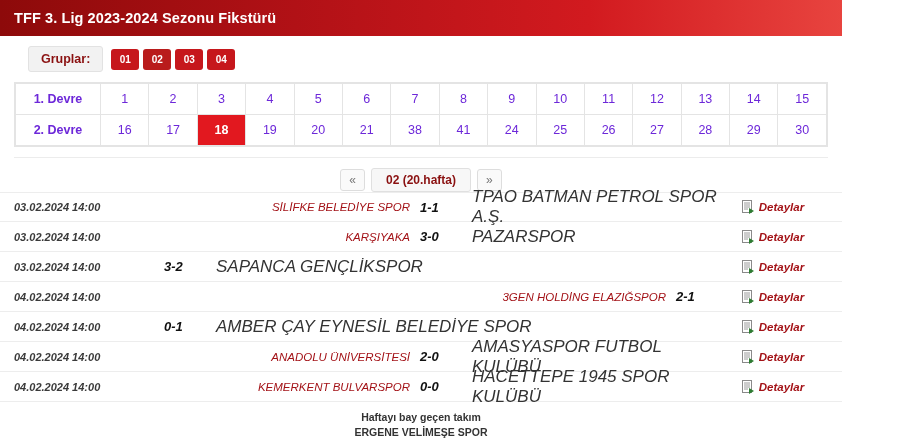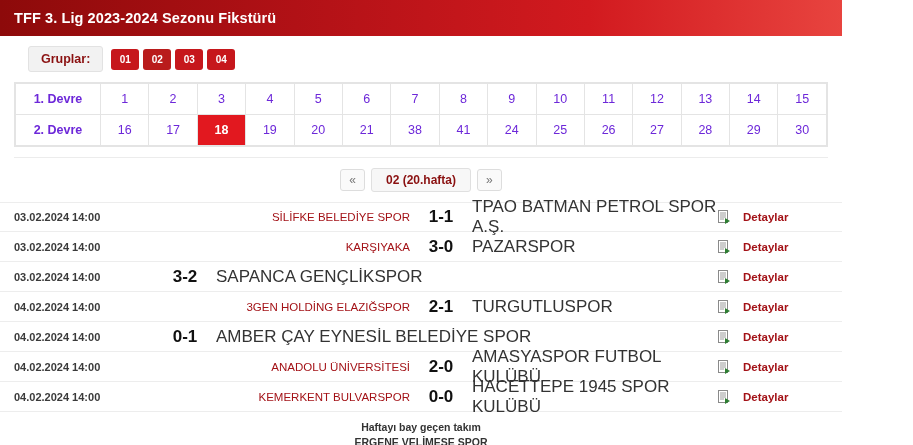--- a/index.html
+++ b/index.html
@@ -129,21 +129,22 @@
     color: #8a1010;
     font-weight: bold;
     font-size: 12px;
     padding: 4px 14px;
     border-radius: 3px;
     line-height: 14px;
   }
 
   
   .matches {
-    margin-top: 10px;
+    margin-top: 0;
+    font-style: italic;
   }
   .match-row {
     display: flex;
     align-items: center;
     height: 30px;
     border-bottom: 1px solid #ededed;
     padding: 0 14px;
     box-sizing: border-box;
     font-size: 11.5px;
   }
@@ -158,38 +159,37 @@
   }
   .m-home {
     flex: 1;
     text-align: right;
     color: #a31217;
     padding-right: 10px;
     font-size: 11.5px;
   }
   .m-score {
     width: 42px;
-    text-align: center;
     color: #111111;
     font-weight: bold;
-    font-size: 17px;
+    font-size: 13px;
   }
   .m-away {
     flex: 1;
     text-align: left;
     color: #333333;
     padding-left: 10px;
     font-size: 17px;
   }
   .m-detail {
     width: 110px;
     display: flex;
     align-items: center;
-    justify-content: flex-start;
-    gap: 12px;
+    justify-content: center;
+    gap: 4px;
   }
   .detail-link {
     color: #a31217;
     font-weight: bold;
     font-size: 11.5px;
     text-decoration: none;
   }
   .doc-icon {
     display: inline-block;
     width: 13px;
@@ -332,21 +332,20 @@
             </svg>
         </span>
         <a class="detail-link" href="#">Detaylar</a>
       </span>
     </div>
 
     <div class="match-row">
       <span class="m-date">04.02.2024 14:00</span>
       <span class="m-home">3GEN HOLDİNG ELAZIĞSPOR</span>
       <span class="m-score">2-1</span>
-      <span class="m-away">TURGUTLUSPOR</span>
       <span class="m-detail">
         <span class="doc-icon">
           <svg width="13" height="14" viewBox="0 0 13 14">
               <rect x="0.5" y="0.5" width="9" height="12" fill="#ffffff" stroke="#8a8a8a"></rect>
               <line x1="2" y1="3" x2="8" y2="3" stroke="#9a9a9a"></line>
               <line x1="2" y1="5" x2="8" y2="5" stroke="#9a9a9a"></line>
               <line x1="2" y1="7" x2="8" y2="7" stroke="#9a9a9a"></line>
               <line x1="2" y1="9" x2="6" y2="9" stroke="#9a9a9a"></line>
               <path d="M7 8 l5 3 -5 3 z" fill="#2e7d32"></path>
             </svg>

